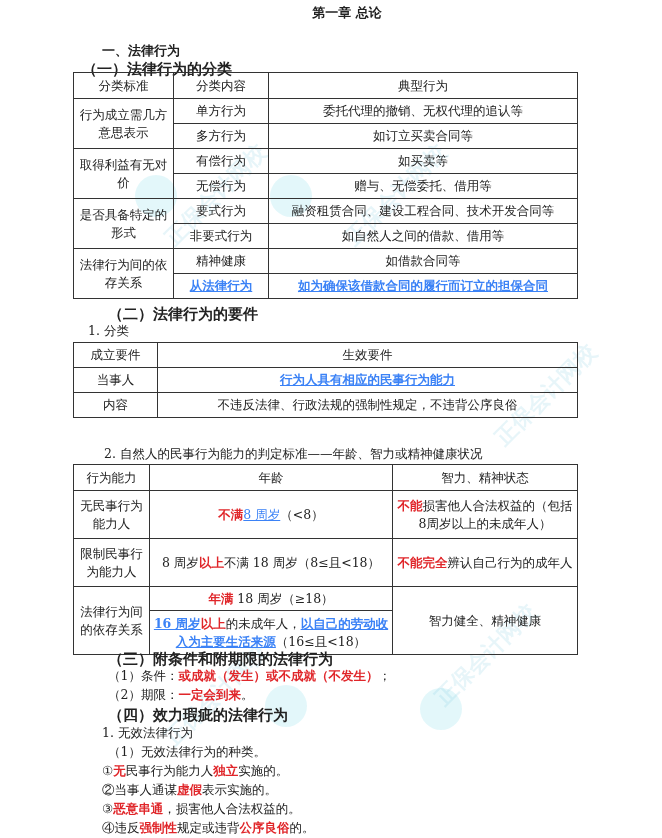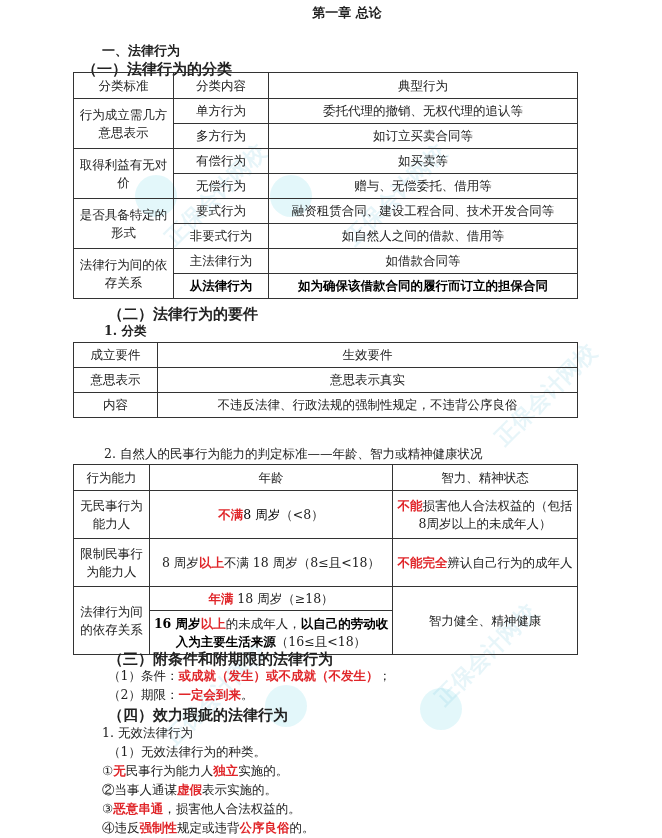--- a/index.html
+++ b/index.html
@@ -7,21 +7,21 @@
        font-family:"DejaVu Serif","Liberation Serif",serif;color:#222;font-size:12px;}
   .abs{position:absolute;}
   .title{left:16px;width:662px;top:4px;text-align:center;font-weight:bold;font-size:13px;
          font-family:"DejaVu Sans","Liberation Sans",sans-serif;}
   .h1{font-weight:bold;font-size:13px;font-family:"DejaVu Sans","Liberation Sans",sans-serif;}
   .h2{font-weight:bold;font-size:15px;font-family:"DejaVu Sans","Liberation Sans",sans-serif;}
   .line{font-size:12.5px;white-space:nowrap;}
   table{border-collapse:collapse;position:absolute;table-layout:fixed;}
   td{border:1.5px solid #333;text-align:center;vertical-align:middle;padding:0 3px;
      font-size:12.5px;line-height:18px;}
-  .blue{color:#000000;}
+  .blue{color:#3b82f6;text-decoration:underline;}
   .red{color:#e0262a;}
   .bold{font-weight:bold;}
   .wm{position:absolute;color:rgba(120,200,220,0.18);font-size:22px;font-weight:bold;
       transform:rotate(-45deg);pointer-events:none;font-family:"DejaVu Sans",sans-serif;}
   .wm-circle{position:absolute;width:42px;height:42px;border-radius:50%;
       background:rgba(100,210,230,0.18);pointer-events:none;}
 </style>
 </head>
 <body>
 
@@ -74,46 +74,46 @@
     <td rowspan="2">是否具备特定的形式</td>
     <td>要式行为</td>
     <td>融资租赁合同、建设工程合同、技术开发合同等</td>
   </tr>
   <tr style="height:25px">
     <td>非要式行为</td>
     <td>如自然人之间的借款、借用等</td>
   </tr>
   <tr style="height:25px">
     <td rowspan="2">法律行为间的依存关系</td>
-    <td>主法律行为</td>
+    <td>精神健康</td>
     <td>如借款合同等</td>
   </tr>
   <tr style="height:25px">
     <td class="blue bold">从法律行为</td>
     <td class="blue bold">如为确保该借款合同的履行而订立的担保合同</td>
   </tr>
 </tbody>
   </table>
 
 <div class="abs h2" style="left:108px;top:305px;">（二）法律行为的要件</div>
-<div class="abs line" style="left:104px;top:323px;font-weight:bold;">1. 分类</div>
+<div class="abs line" style="left:88px;top:323px;">1. 分类</div>
 
 <table style="left:73px;top:342px;width:505px;">
   <colgroup>
       <col style="width:84px">
       <col>
     </colgroup>
   <tbody>
       <tr style="height:25px">
     <td>成立要件</td>
     <td>生效要件</td>
   </tr>
   <tr style="height:25px">
-    <td>意思表示</td>
-    <td>意思表示真实</td>
+    <td>当事人</td>
+    <td class="blue bold">行为人具有相应的民事行为能力</td>
   </tr>
   <tr style="height:25px">
     <td>内容</td>
     <td>不违反法律、行政法规的强制性规定，不违背公序良俗</td>
   </tr>
 </tbody>
   </table>
 
 <div class="abs line" style="left:104px;top:446px;">2. 自然人的民事行为能力的判定标准——年龄、智力或精神健康状况</div>
 

